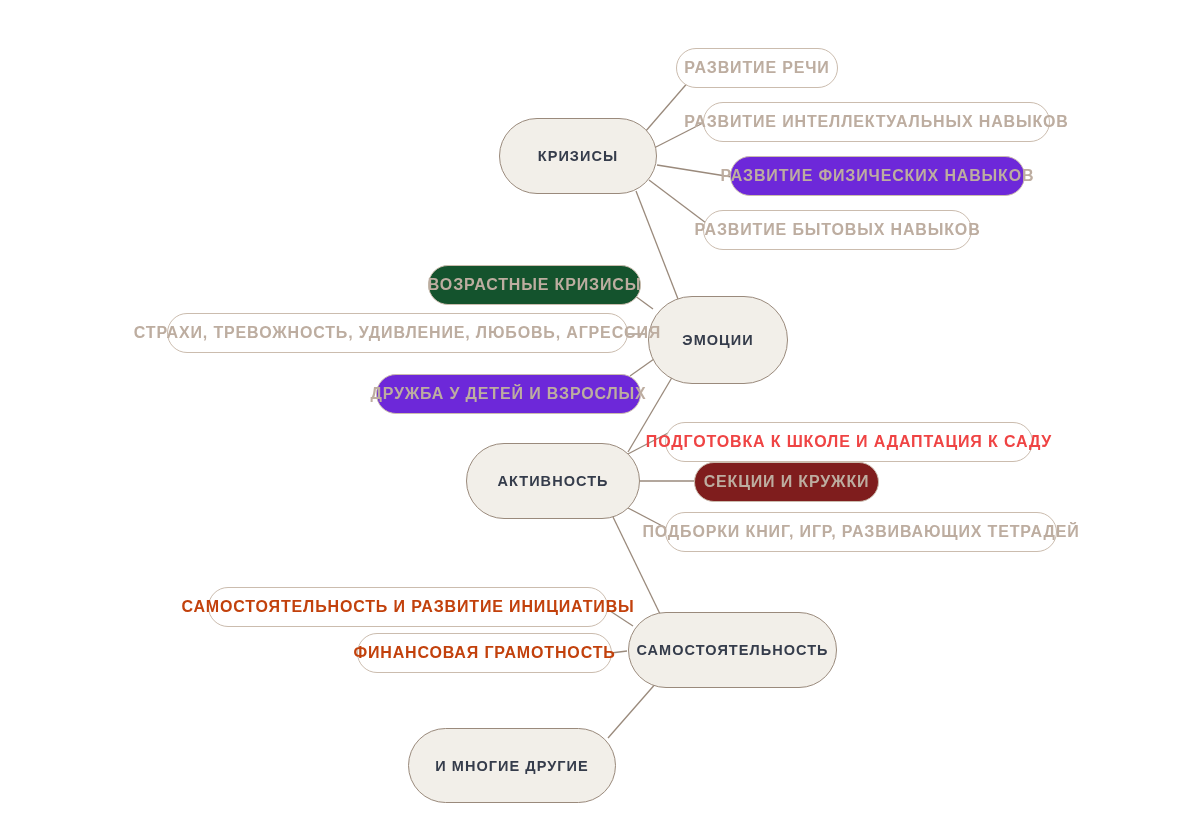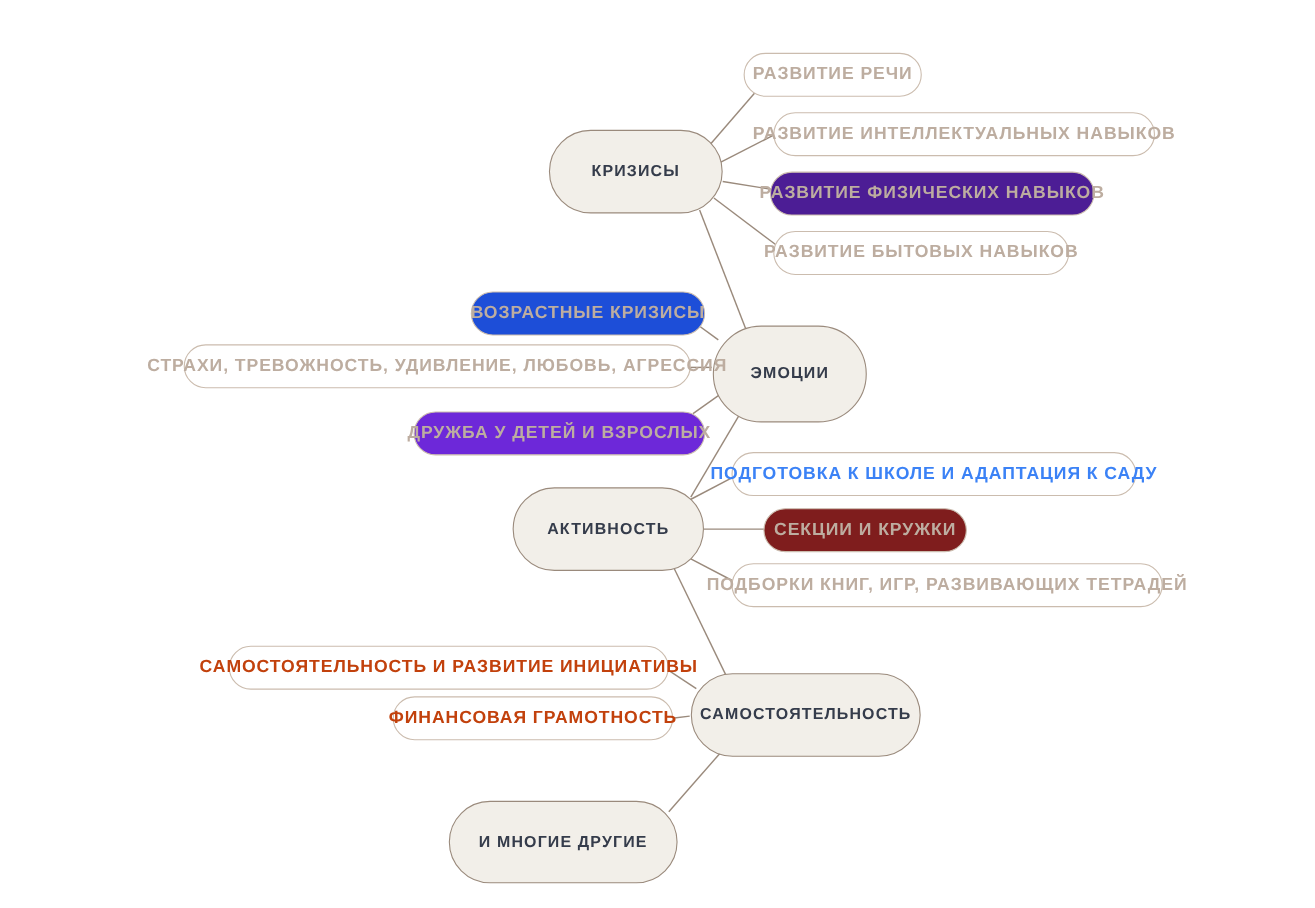--- a/index.html
+++ b/index.html
@@ -78,24 +78,24 @@
       <path d="M 657 682 L 608 738" fill="none" stroke="#9a8a7c" stroke-width="1.3"></path>
     </svg>
   <div id="nodes-layer">
       <div class="node hub" style="left: 499px; top: 118px; width: 158px; height: 76px; background: rgb(242, 239, 233); border-color: rgb(154, 138, 124); color: rgb(53, 60, 75);">КРИЗИСЫ</div>
       <div class="node hub" style="left: 648px; top: 296px; width: 140px; height: 88px; background: rgb(242, 239, 233); border-color: rgb(154, 138, 124); color: rgb(53, 60, 75);">ЭМОЦИИ</div>
       <div class="node hub" style="left: 466px; top: 443px; width: 174px; height: 76px; background: rgb(242, 239, 233); border-color: rgb(154, 138, 124); color: rgb(53, 60, 75);">АКТИВНОСТЬ</div>
       <div class="node hub" style="left: 628px; top: 612px; width: 209px; height: 76px; background: rgb(242, 239, 233); border-color: rgb(154, 138, 124); color: rgb(53, 60, 75);">САМОСТОЯТЕЛЬНОСТЬ</div>
       <div class="node hub" style="left: 408px; top: 728px; width: 208px; height: 75px; background: rgb(242, 239, 233); border-color: rgb(154, 138, 124); color: rgb(53, 60, 75);">И МНОГИЕ ДРУГИЕ</div>
       <div class="node pill" style="left: 676px; top: 48px; width: 162px; height: 40px; background: rgb(255, 255, 255); border-color: rgb(203, 188, 174); color: rgb(189, 173, 160);">РАЗВИТИЕ РЕЧИ</div>
       <div class="node pill" style="left: 703px; top: 102px; width: 347px; height: 40px; background: rgb(255, 255, 255); border-color: rgb(203, 188, 174); color: rgb(189, 173, 160);">РАЗВИТИЕ ИНТЕЛЛЕКТУАЛЬНЫХ НАВЫКОВ</div>
-      <div class="node pill" style="left: 700px; top: 156px; width: 295px; height: 40px; background: #4c1d95; border-color: rgb(203, 188, 174); color: rgb(189, 173, 160); text-align: center;">РАЗВИТИЕ ФИЗИЧЕСКИХ НАВЫКОВ</div>
+      <div class="node pill" style="left: 730px; top: 156px; width: 295px; height: 40px; background: #6d28d9; border-color: rgb(203, 188, 174); color: rgb(189, 173, 160); text-align: center;">РАЗВИТИЕ ФИЗИЧЕСКИХ НАВЫКОВ</div>
       <div class="node pill" style="left: 703px; top: 210px; width: 269px; height: 40px; background: rgb(255, 255, 255); border-color: rgb(203, 188, 174); color: rgb(189, 173, 160);">РАЗВИТИЕ БЫТОВЫХ НАВЫКОВ</div>
-      <div class="node pill" style="left: 428px; top: 265px; width: 213px; height: 40px; background: #1d4ed8; border-color: rgb(203, 188, 174); color: rgb(189, 173, 160);">ВОЗРАСТНЫЕ КРИЗИСЫ</div>
+      <div class="node pill" style="left: 428px; top: 265px; width: 213px; height: 40px; background: #14532d; border-color: rgb(203, 188, 174); color: rgb(189, 173, 160);">ВОЗРАСТНЫЕ КРИЗИСЫ</div>
       <div class="node pill" style="left: 167px; top: 313px; width: 461px; height: 40px; background: rgb(255, 255, 255); border-color: rgb(203, 188, 174); color: rgb(189, 173, 160);">СТРАХИ, ТРЕВОЖНОСТЬ, УДИВЛЕНИЕ, ЛЮБОВЬ, АГРЕССИЯ</div>
       <div class="node pill" style="left: 376px; top: 374px; width: 265px; height: 40px; background: #6d28d9; border-color: rgb(203, 188, 174); color: rgb(189, 173, 160);">ДРУЖБА У ДЕТЕЙ И ВЗРОСЛЫХ</div>
-      <div class="node pill" style="left: 665px; top: 411px; width: 368px; height: 40px; background: rgb(255, 255, 255); border-color: rgb(203, 188, 174); color: #3b82f6;">ПОДГОТОВКА К ШКОЛЕ И АДАПТАЦИЯ К САДУ</div>
+      <div class="node pill" style="left: 665px; top: 422px; width: 368px; height: 40px; background: rgb(255, 255, 255); border-color: rgb(203, 188, 174); color: #ef4444;">ПОДГОТОВКА К ШКОЛЕ И АДАПТАЦИЯ К САДУ</div>
       <div class="node pill" style="left: 694px; top: 462px; width: 185px; height: 40px; background: #7f1d1d; border-color: rgb(203, 188, 174); color: rgb(189, 173, 160);">СЕКЦИИ И КРУЖКИ</div>
       <div class="node pill" style="left: 665px; top: 512px; width: 392px; height: 40px; background: rgb(255, 255, 255); border-color: rgb(203, 188, 174); color: rgb(189, 173, 160);">ПОДБОРКИ КНИГ, ИГР, РАЗВИВАЮЩИХ ТЕТРАДЕЙ</div>
       <div class="node pill" style="left: 208px; top: 587px; width: 400px; height: 40px; background: rgb(255, 255, 255); border-color: rgb(203, 188, 174); color: #c2410c;">САМОСТОЯТЕЛЬНОСТЬ И РАЗВИТИЕ ИНИЦИАТИВЫ</div>
       <div class="node pill" style="left: 357px; top: 633px; width: 255px; height: 40px; background: rgb(255, 255, 255); border-color: rgb(203, 188, 174); color: #c2410c;">ФИНАНСОВАЯ ГРАМОТНОСТЬ</div>
     </div>
 </div>
 
 </body></html>

